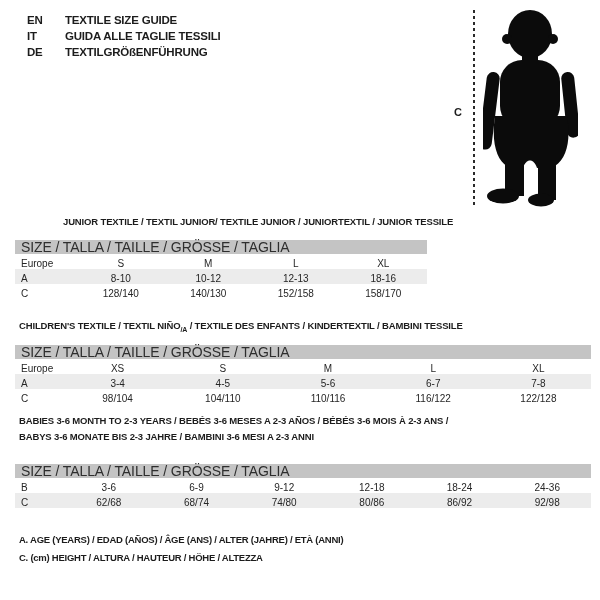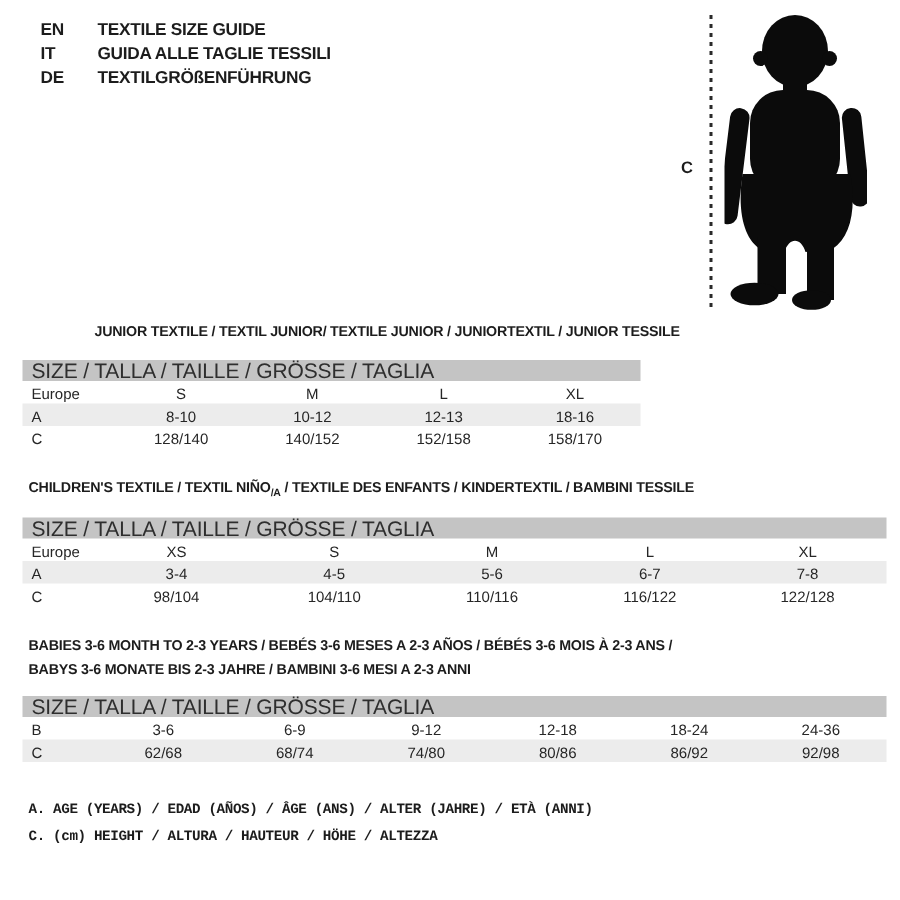--- a/index.html
+++ b/index.html
@@ -34,21 +34,21 @@
     padding-left:6px; box-sizing:border-box; font-size:14px; color:#2e2e2e; letter-spacing:-0.1px; }
   .trow { display:flex; height:15px; align-items:flex-end; font-size:10px; color:#262626; }
   .trow.alt { background:#ececec; }
   .tlabel { padding-left:6px; box-sizing:border-box; }
   .t1 .tlabel { width:62px; }
   .t2 .tlabel, .t3 .tlabel { width:50px; }
   .tcell { flex:1; text-align:center; }
 
   
   .legend { position:absolute; left:19px; top:534px; }
-  .legend-line { font-size:9.5px; font-weight:bold; letter-spacing:-0.25px; height:18px; white-space:nowrap;font-family:Liberation Mono, monospace; }
+  .legend-line { font-size:9.5px; font-weight:bold; letter-spacing:-0.25px; height:18px; white-space:nowrap; }
 </style>
 </head>
 <body>
 
 <div class="canvas">
 
   <div class="lang-block">
     <div class="lang-row">
       <span class="lang-code">EN</span>
       <span class="lang-label">TEXTILE SIZE GUIDE</span>
@@ -95,21 +95,21 @@
     <div class="trow alt">
       <span class="tlabel">A</span>
       <span class="tcell">8-10</span>
       <span class="tcell">10-12</span>
       <span class="tcell">12-13</span>
       <span class="tcell">18-16</span>
     </div>
     <div class="trow">
       <span class="tlabel">C</span>
       <span class="tcell">128/140</span>
-      <span class="tcell">140/152</span>
+      <span class="tcell">140/130</span>
       <span class="tcell">152/158</span>
       <span class="tcell">158/170</span>
     </div>
   </div>
 
   <div class="section-title" style="top:318px;">
     <span>CHILDREN'S TEXTILE / TEXTIL NIÑO</span><span class="sub-a">/A</span><span> / TEXTILE DES ENFANTS / KINDERTEXTIL / BAMBINI TESSILE</span>
   </div>
   <div class="stable t2">
     <div class="size-bar">SIZE / TALLA / TAILLE / GRÖSSE / TAGLIA</div>
@@ -132,21 +132,21 @@
     <div class="trow">
       <span class="tlabel">C</span>
       <span class="tcell">98/104</span>
       <span class="tcell">104/110</span>
       <span class="tcell">110/116</span>
       <span class="tcell">116/122</span>
       <span class="tcell">122/128</span>
     </div>
   </div>
 
-  <div class="section-title" style="top:423px;">
+  <div class="section-title" style="top:413px;">
     <div>BABIES 3-6 MONTH TO 2-3 YEARS / BEBÉS 3-6 MESES A 2-3 AÑOS / BÉBÉS 3-6 MOIS À 2-3 ANS /</div>
     <div>BABYS 3-6 MONATE BIS 2-3 JAHRE / BAMBINI 3-6 MESI A 2-3 ANNI</div>
   </div>
   <div class="stable t3">
     <div class="size-bar">SIZE / TALLA / TAILLE / GRÖSSE / TAGLIA</div>
     <div class="trow">
       <span class="tlabel">B</span>
       <span class="tcell">3-6</span>
       <span class="tcell">6-9</span>
       <span class="tcell">9-12</span>

